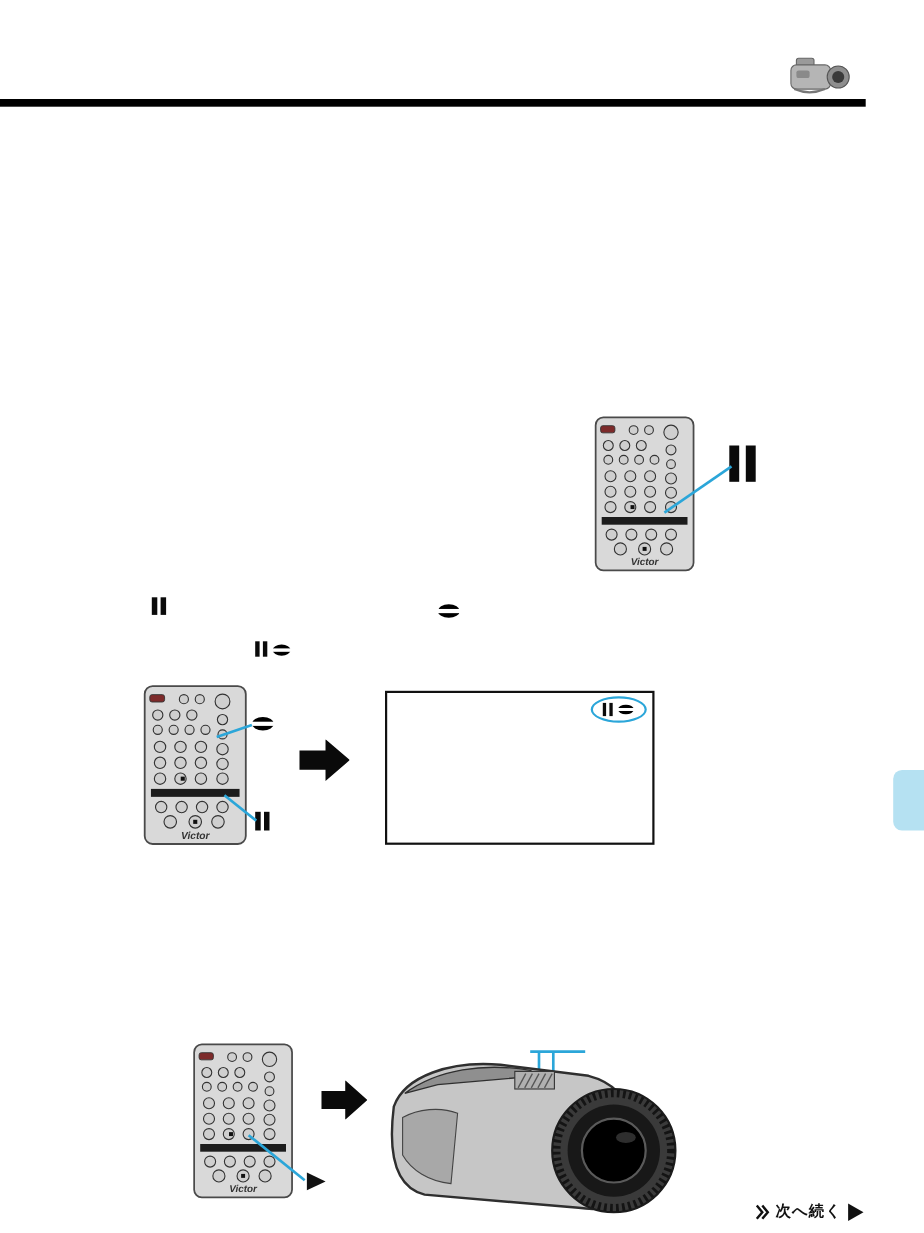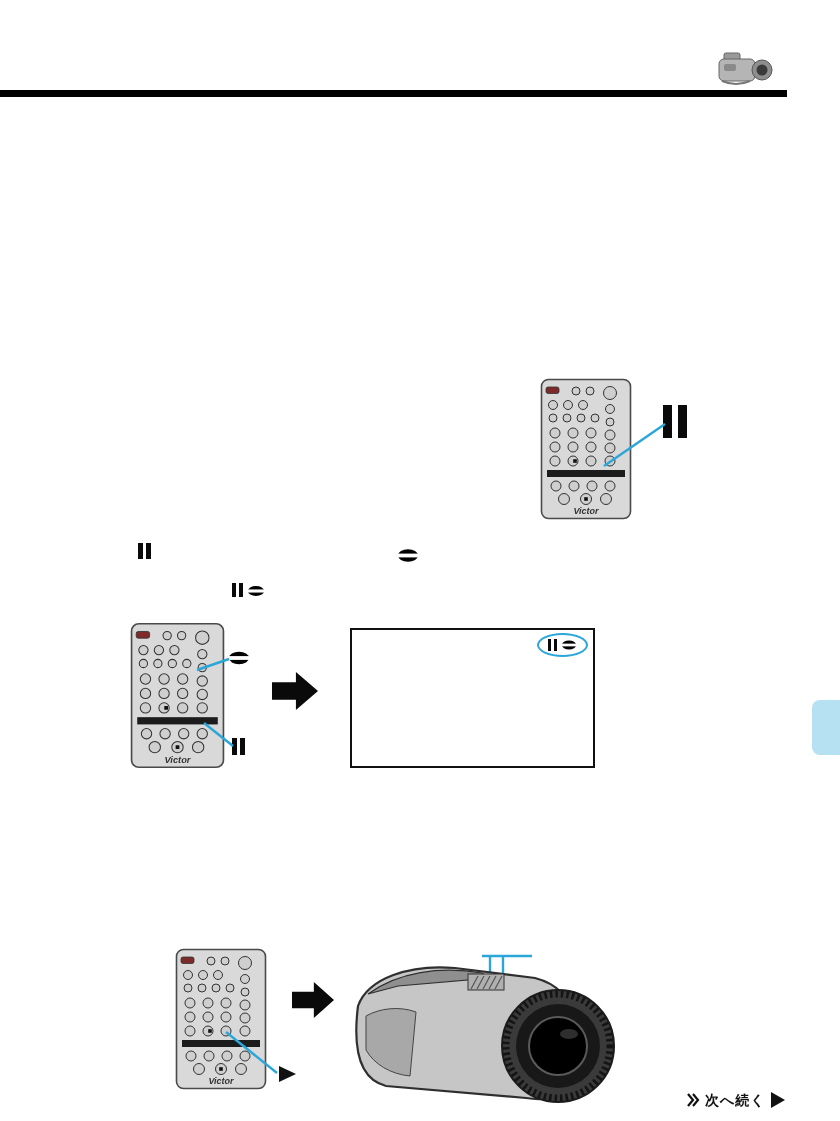--- a/index.html
+++ b/index.html
@@ -50,21 +50,21 @@
 
   .side-tab{left:812px;top:700px;width:28px;height:55px;background:var(--tab-blue);border-radius:8px 0 0 8px;}
 
   .cam-big{left:340px;top:946px;width:305px;height:162px;}
   .cam-big svg{width:100%;height:100%;display:block;}
 
   .play-tri{left:279px;top:1066px;width:0;height:0;border-left:17px solid #111;border-top:8px solid transparent;border-bottom:8px solid transparent;}
 
   .overlay{left:0;top:0;width:840px;height:1121px;pointer-events:none;}
 
-  .next-cont{left:686px;top:1092px;display:flex;align-items:flex-start;gap:5px;}
+  .next-cont{left:686px;top:1092px;display:flex;align-items:flex-end;gap:5px;}
   .next-cont .chev{width:14px;height:16px;}
   .next-label{font-size:14px;font-weight:bold;color:#111;letter-spacing:1px;white-space:nowrap;}
   .next-tri{width:0;height:0;border-left:14px solid #111;border-top:8px solid transparent;border-bottom:8px solid transparent;}
 </style>
 </head>
 <body>
 
 <div class="page">
 
   <svg width="0" height="0" style="position:absolute" aria-hidden="true">

